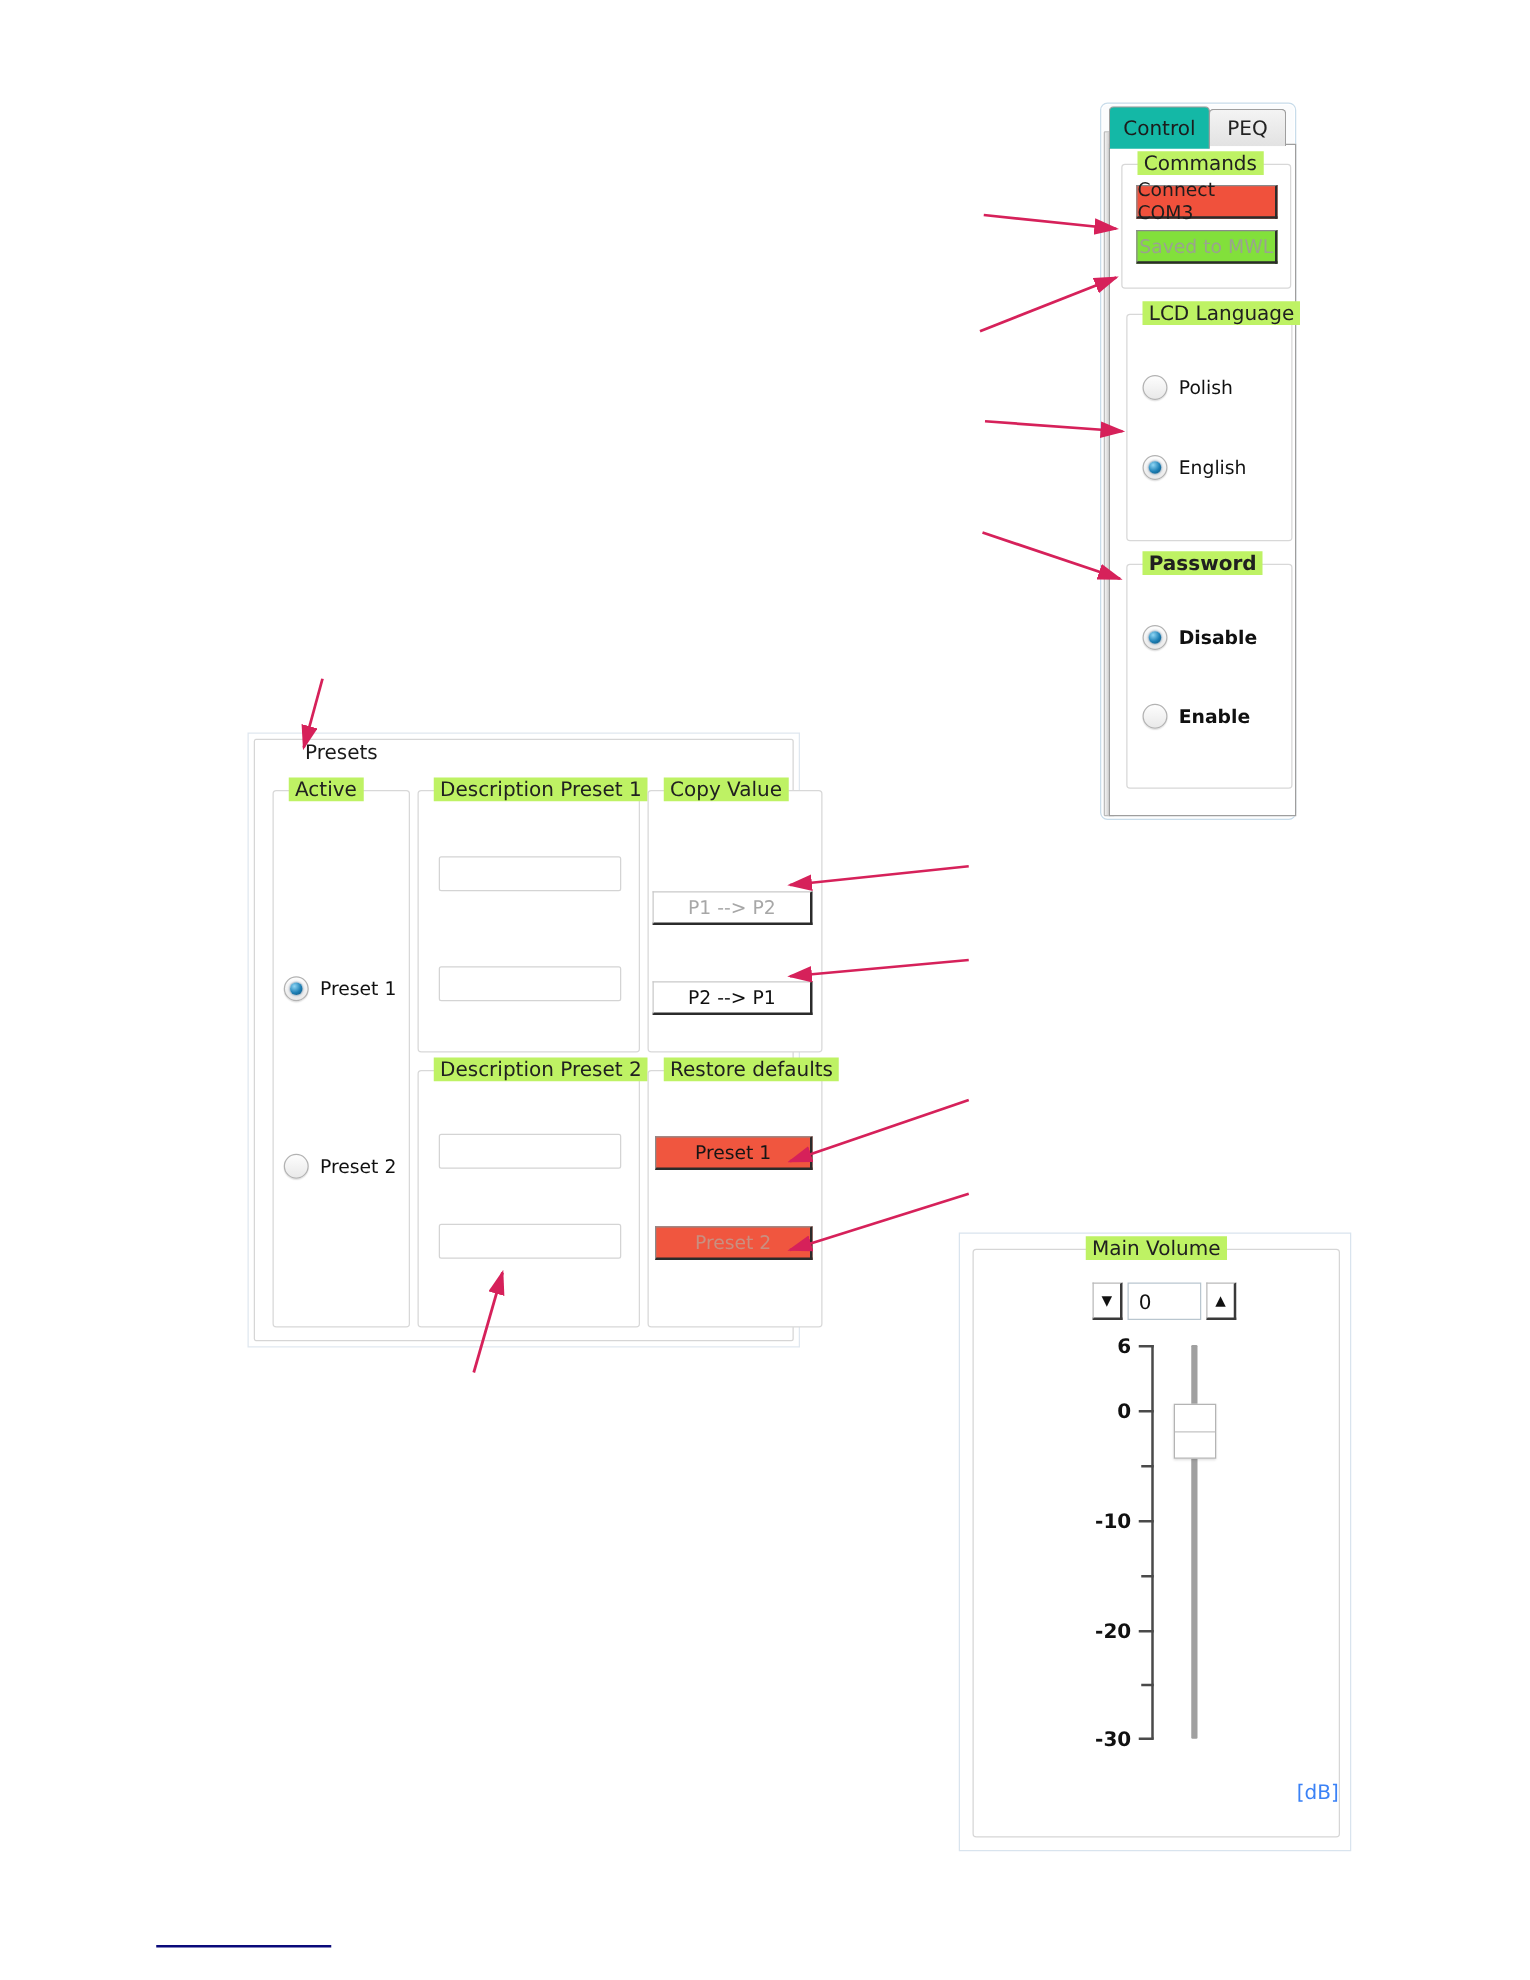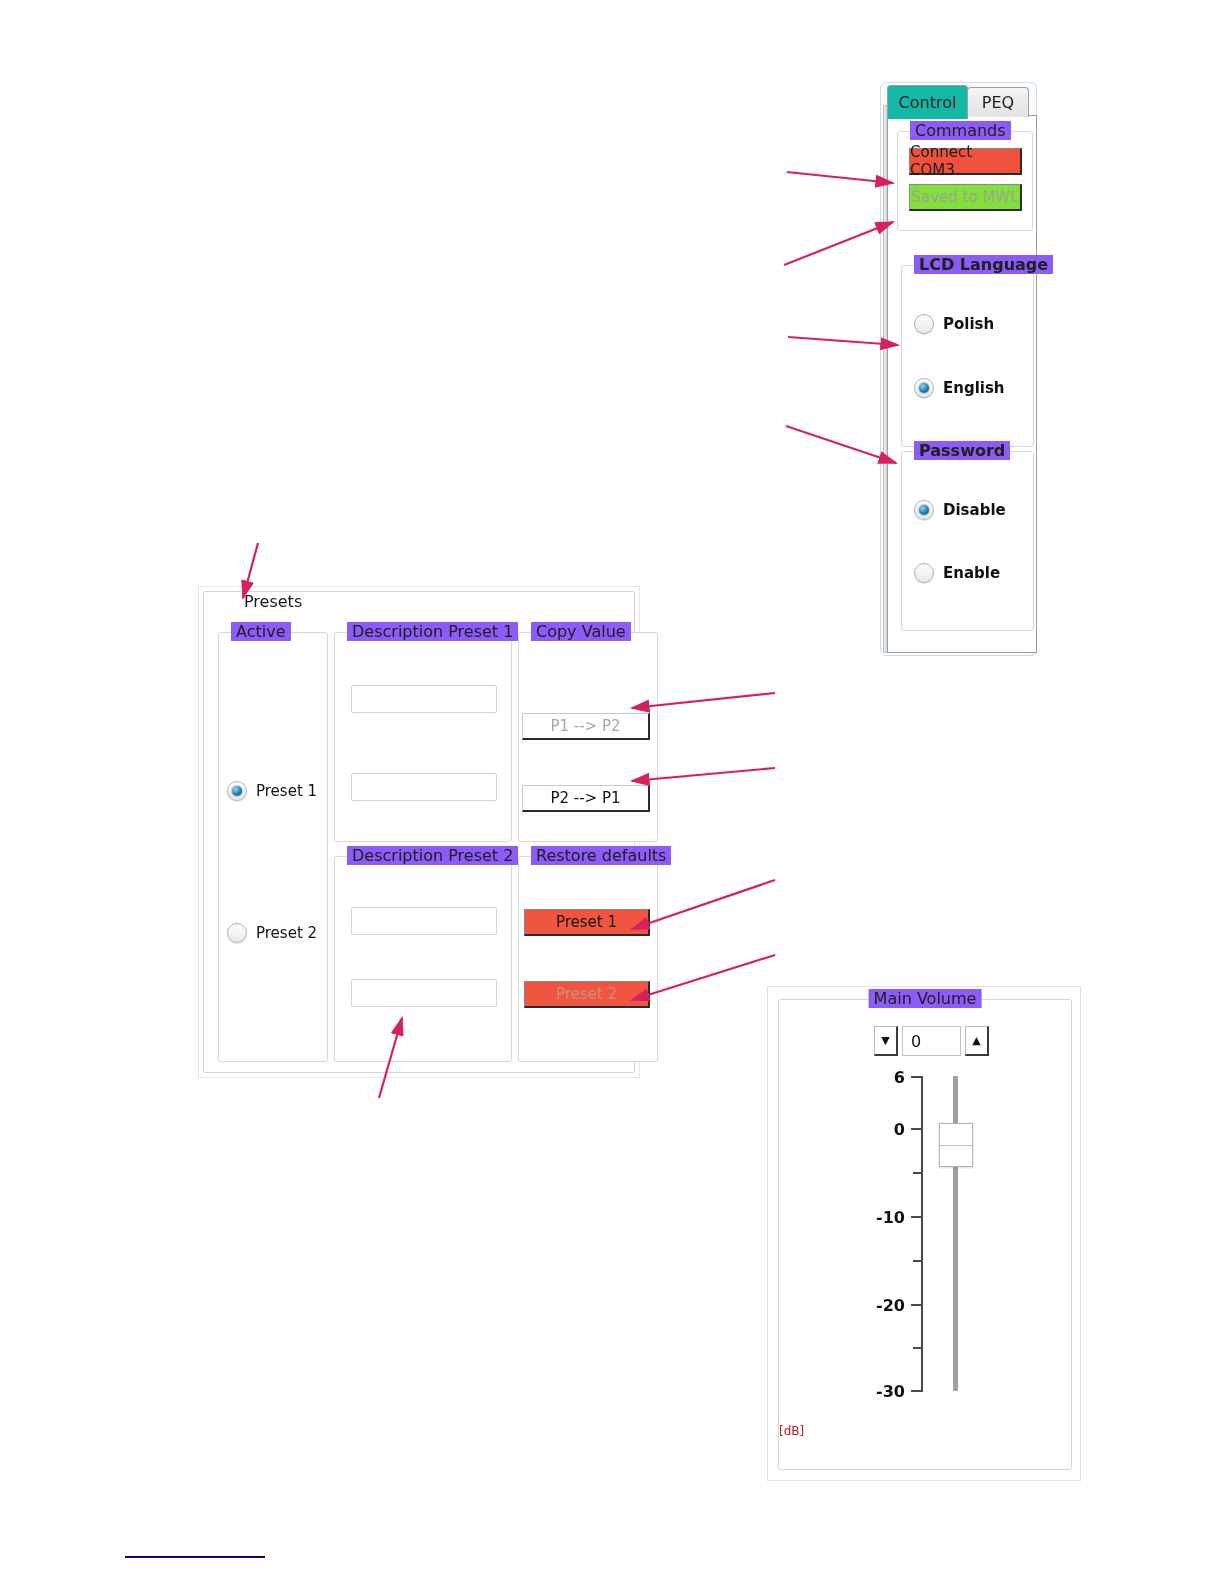--- a/index.html
+++ b/index.html
@@ -16,21 +16,21 @@
   
   .groupbox{
     position:absolute;
     border:1px solid #d8d8d8;
     border-radius:3px;
     background:#ffffff;
   }
   .groupbox > .gb-title{
     position:absolute;
     top:-11px; left:12px;
-    background:#8b5cf6;
+    background:#bef264;
     padding:0 5px;
     font-size:16px;
     color:#202020;
     white-space:nowrap;
   }
 
   
   #control-panel{
     position:absolute;
     left:880px; top:82px;
@@ -77,21 +77,21 @@
   #tab-body{
     position:absolute;
     left:6px; top:32px;
     width:150px; height:538px;
     background:#ffffff;
     border:1px solid #9e9e9e;
   }
 
   
   #commands-group{ left:16px; top:48px; width:136px; height:100px; }
-  #lcd-group{ left:20px; top:182px; width:133px; height:182px;font-weight:bold; }
+  #lcd-group{ left:20px; top:168px; width:133px; height:182px; }
   #password-group{ left:20px; top:368px; width:133px; height:180px;font-weight:bold; }
 
   .cmd-btn{
     position:absolute;
     left:11px; width:113px; height:27px;
     display:flex; align-items:center; justify-content:center;
     font-size:15px;
     border:1px solid #8a8a8a;
     border-right:2px solid #2b2b2b;
     border-bottom:2px solid #2b2b2b;
@@ -260,21 +260,21 @@
     box-shadow:0 1px 2px rgba(0,0,0,.15);
   }
   #slider-thumb::after{
     content:"";
     position:absolute; left:0; right:0; top:50%;
     height:1px; background:#c3c3c3;
   }
   #db-label{
     position:absolute;
     left:0; right:0; top:424px;
-    text-align:left; font-size:12px; color:#b91c1c;
+    text-align:right; font-size:16px; color:#3b82f6;
   }
 
   
   #arrows{
     position:absolute; left:0; top:0;
     width:1224px; height:1584px;
     pointer-events:none;
   }
 
   

